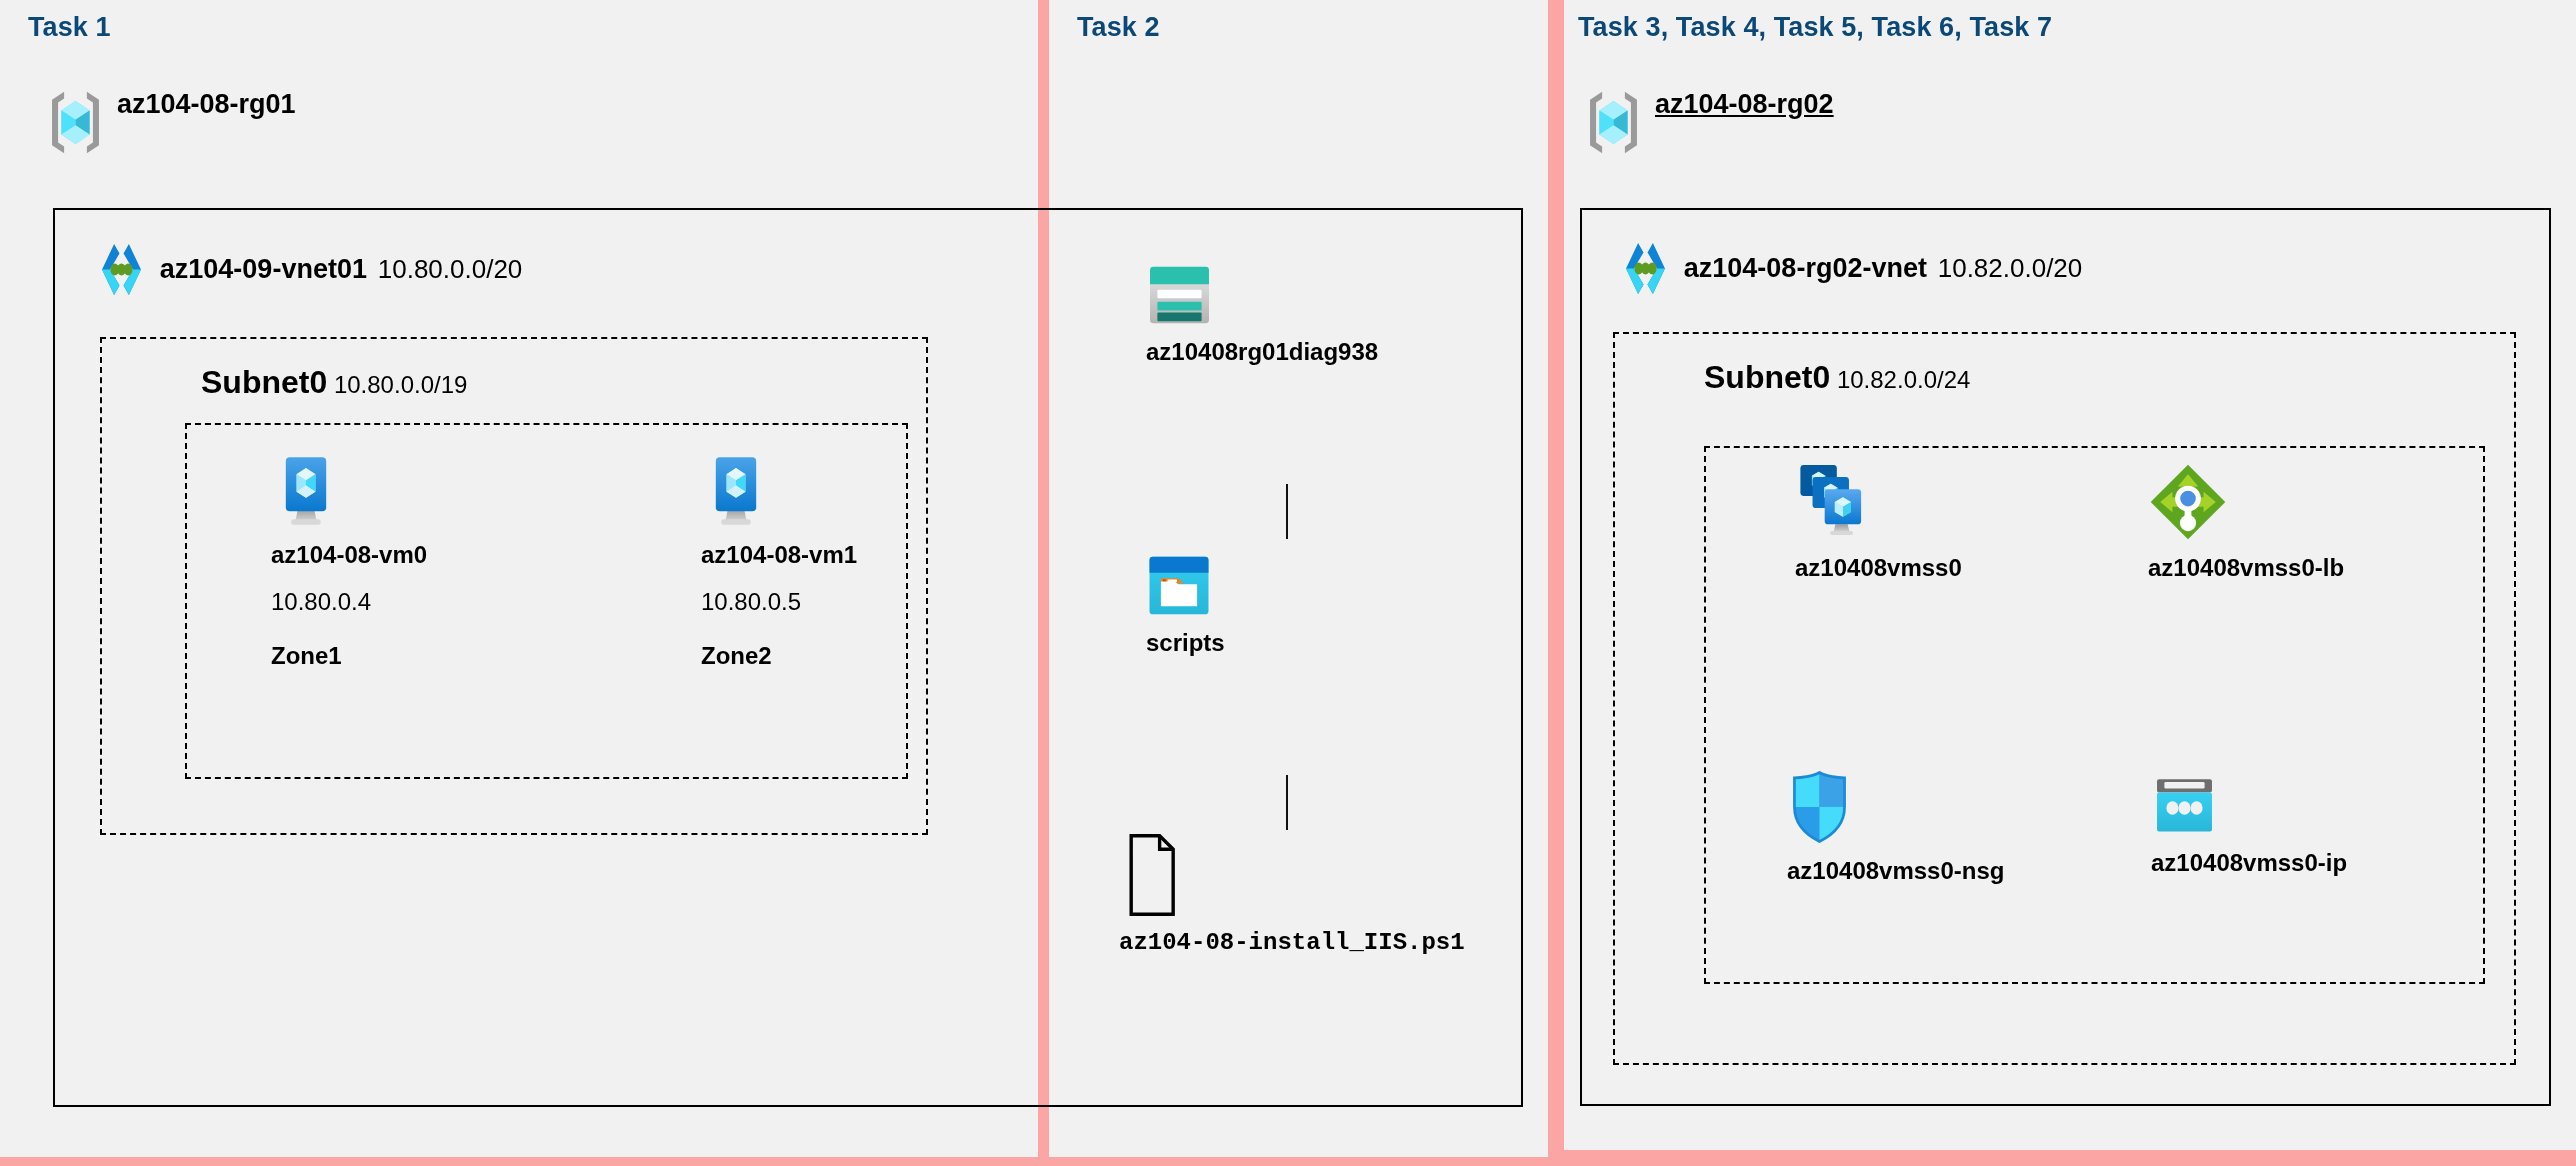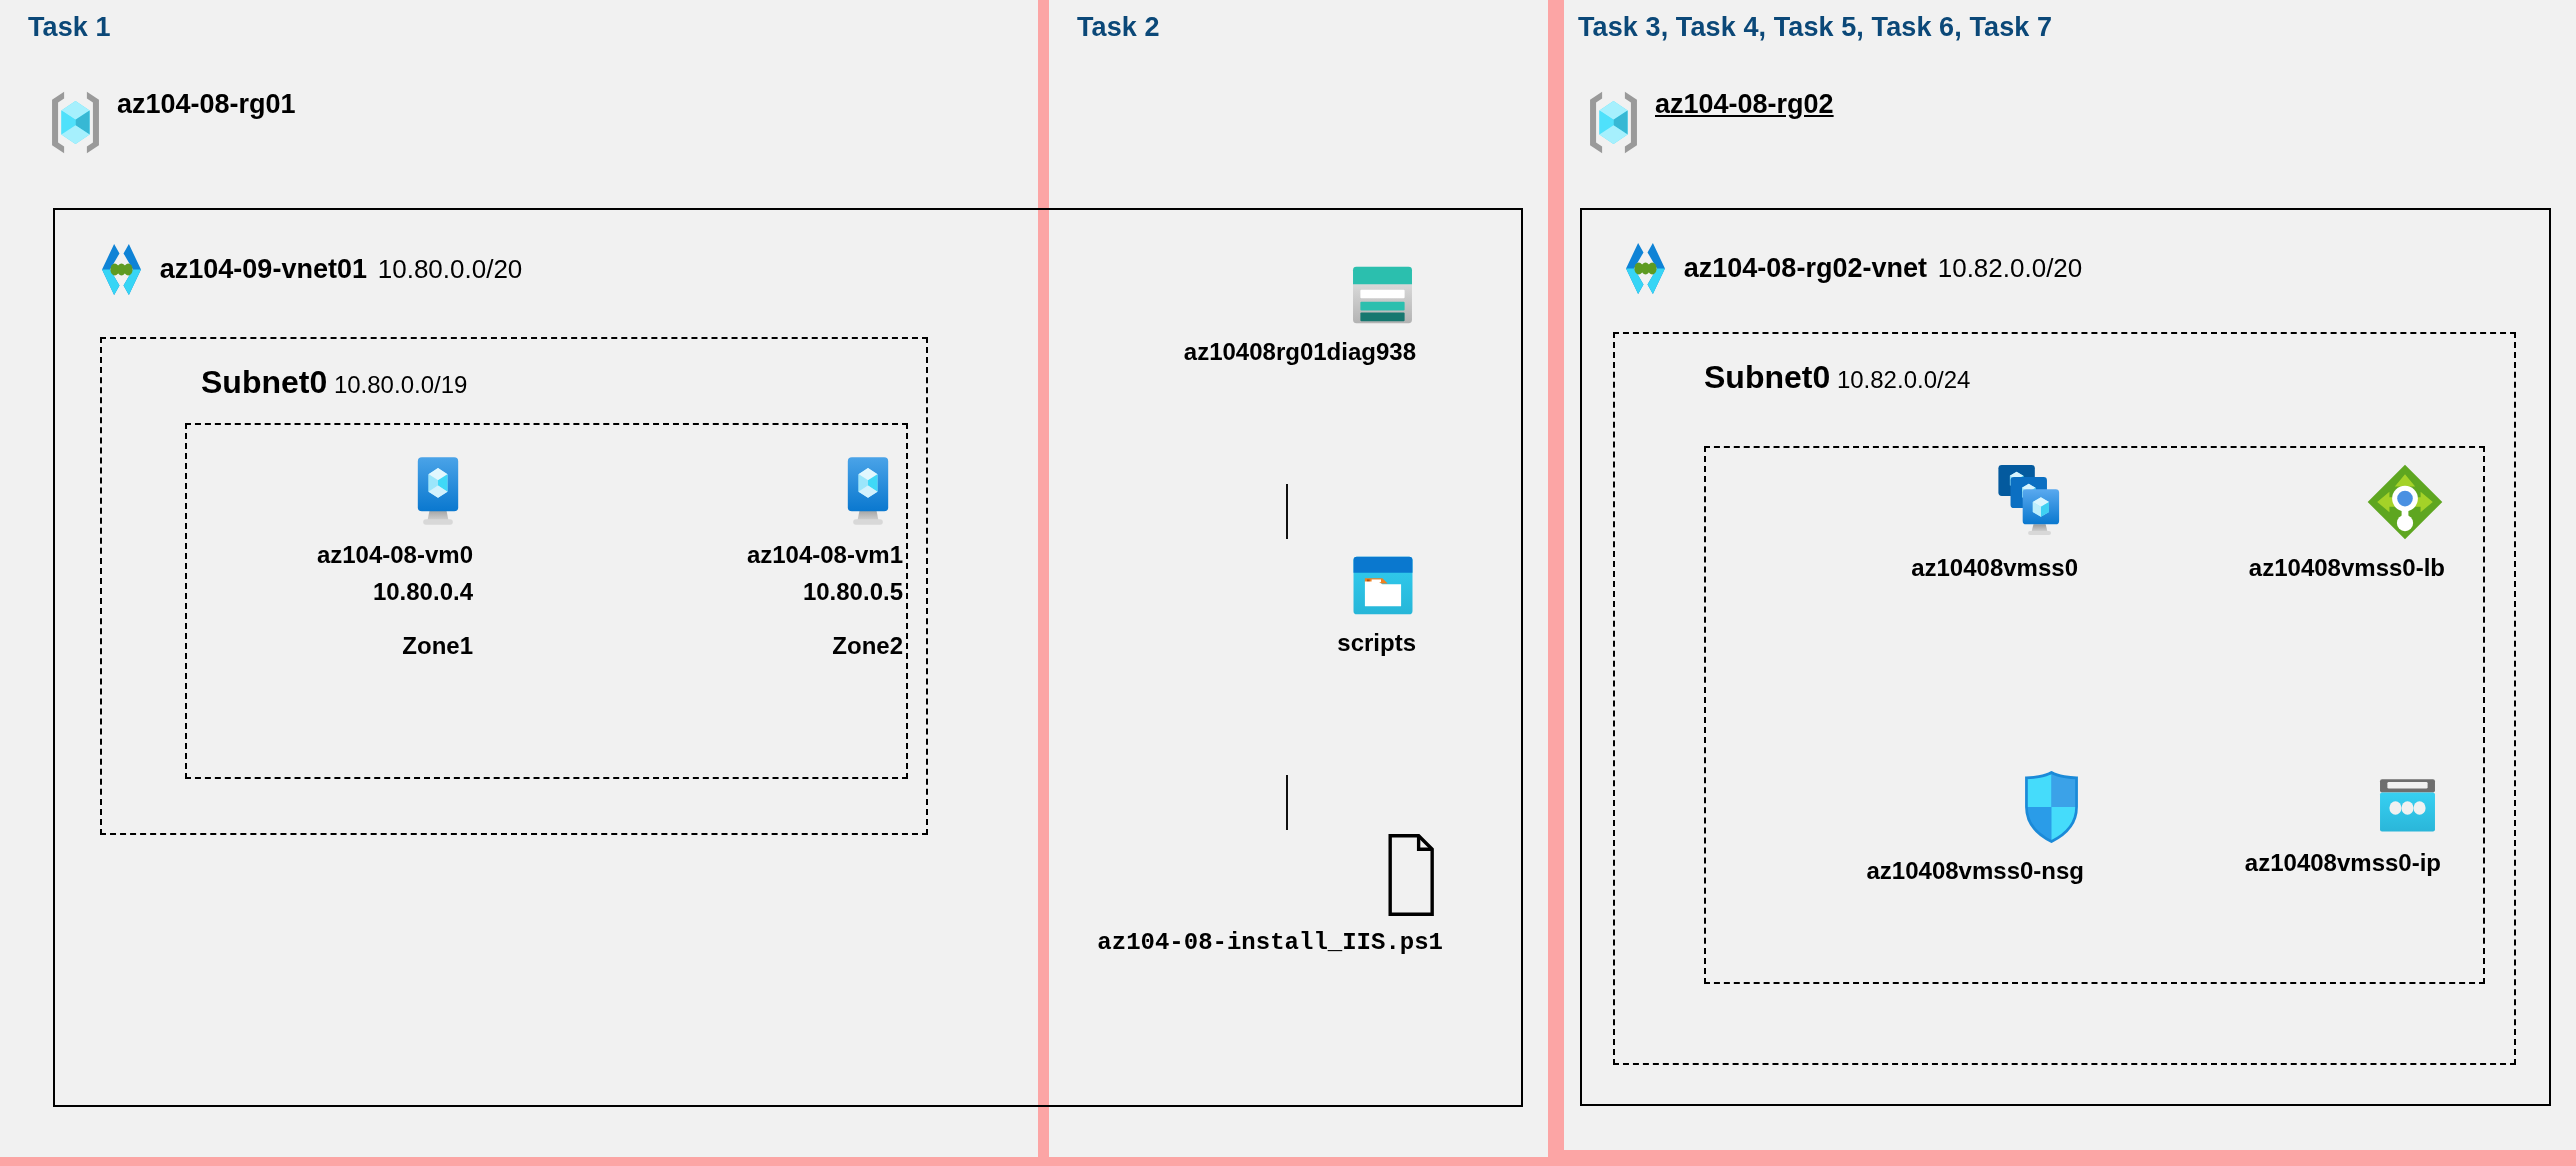--- a/index.html
+++ b/index.html
@@ -37,23 +37,23 @@
   #zone-box-1{left:185px;top:423px;width:723px;height:356px;}
   #subnet-box-2{left:1613px;top:332px;width:903px;height:733px;}
   #inner-box-2{left:1704px;top:446px;width:781px;height:538px;}
 
   .subnet-label{position:absolute;font-size:24px;white-space:nowrap;}
   #subnet-label-1{left:201px;top:364px;}
   #subnet-label-2{left:1704px;top:359px;}
   .subnet-label b{font-weight:bold;font-size:32px;}
   .subnet-label span{font-weight:normal;}
 
-  .node{position:absolute;display:flex;flex-direction:column;align-items:flex-end;text-align:center;}
+  .node{position:absolute;display:flex;flex-direction:column;align-items:flex-start;text-align:center;}
   .node .nm{font-size:24px;font-weight:bold;line-height:1.22;white-space:nowrap;margin-top:10.8px;}
-  .node .ip{font-size:24px;font-weight:bold;line-height:1.25;white-space:nowrap;margin-top:8px;}
+  .node .ip{font-size:24px;font-weight:normal;line-height:1.25;white-space:nowrap;margin-top:18px;}
   .node .zn{font-size:24px;font-weight:bold;line-height:1.25;white-space:nowrap;margin-top:24px;}
 
   #vm-0{left:271px;top:453px;width:202px;}
   #vm-1{left:701px;top:453px;width:202px;}
 
   #stg-acct{left:1146px;top:264px;width:270px;}
   #blob-container{left:1146px;top:554px;width:270px;}
   #ps1-file{left:1119px;top:833px;width:324px;font-family:Liberation Mono, monospace;}
 
   #vmss{left:1795px;top:462px;width:283px;}

